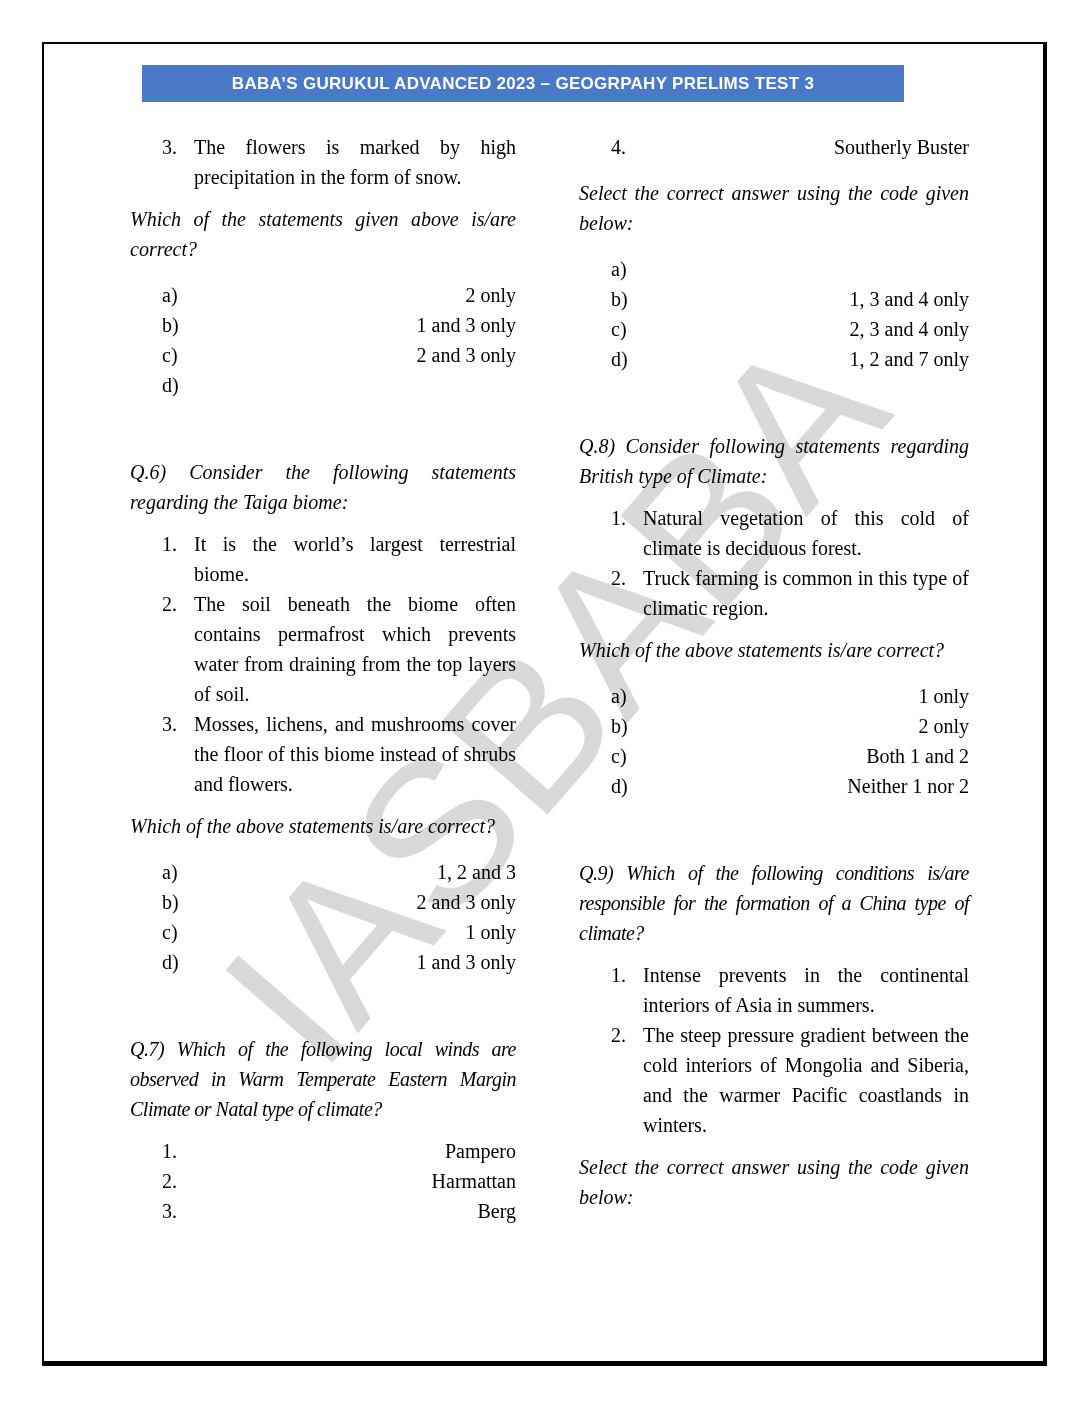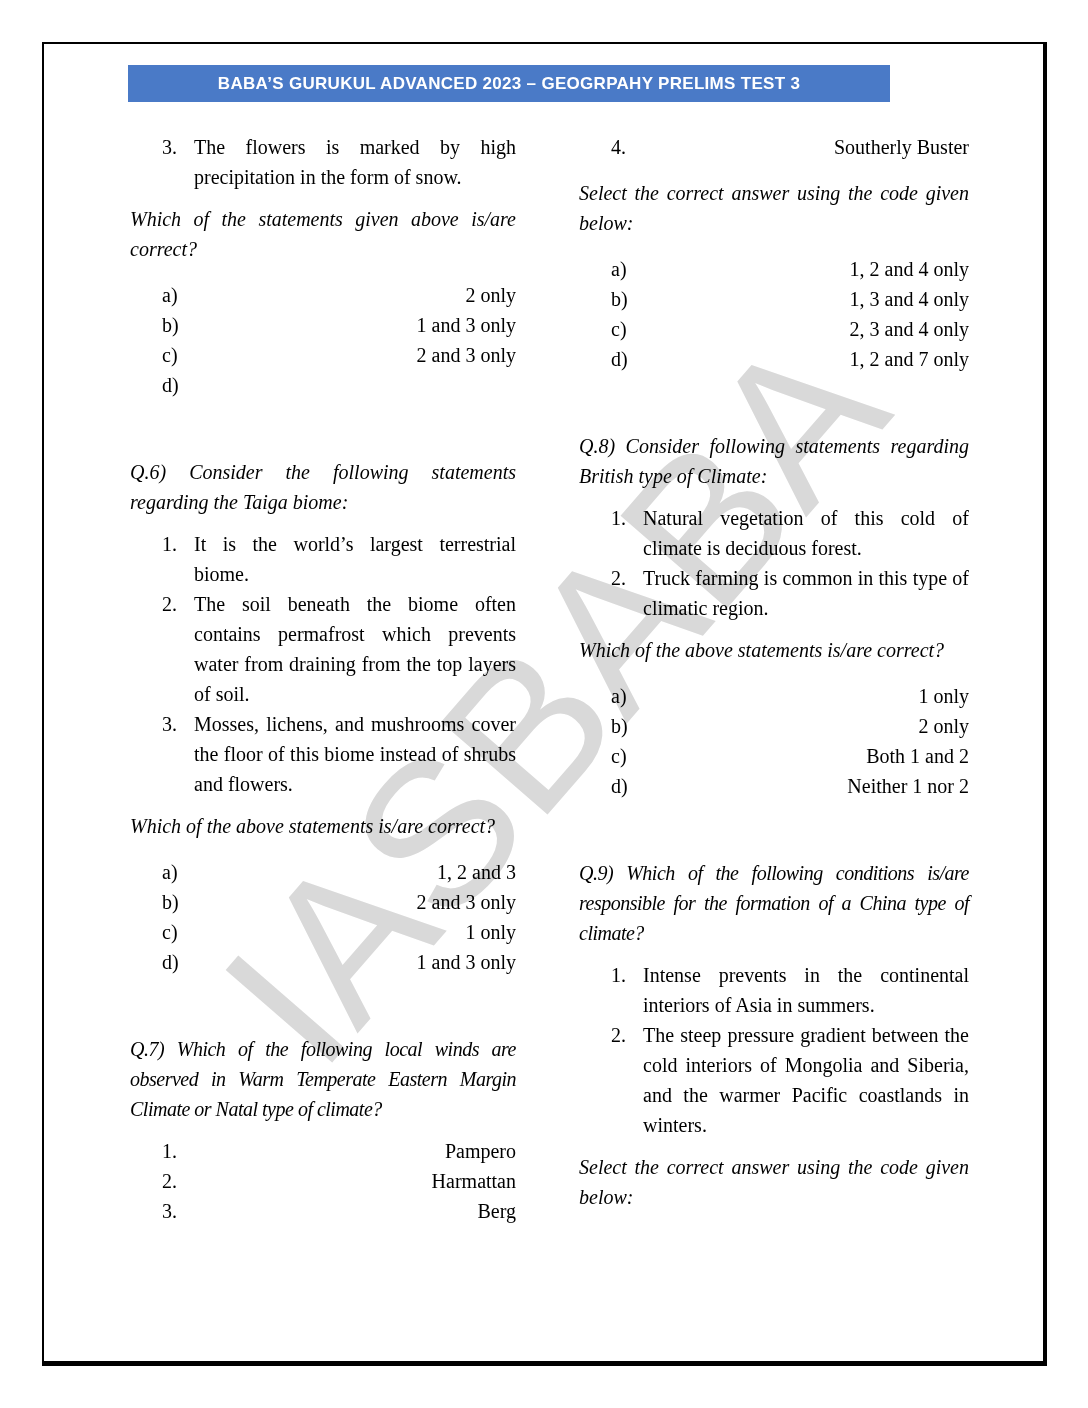--- a/index.html
+++ b/index.html
@@ -7,21 +7,21 @@
     width:1088px;height:1408px;background:#ffffff;overflow:hidden;position:relative;
     font-family:"Liberation Serif","DejaVu Serif",serif;color:#000;
   }
   .frame{
     position:absolute;left:42px;top:42px;width:999px;height:1317px;
     border-top:2px solid #000;border-left:2px solid #000;
     border-right:4px solid #000;border-bottom:5px solid #000;
     background:#fff;
   }
   .banner{
-    position:absolute;left:84px;top:21px;width:762px;height:37px;
+    position:absolute;left:98px;top:21px;width:762px;height:37px;
     background:#4a7ac7;display:flex;align-items:center;justify-content:center;
     z-index:2;
   }
   .banner span{
     font-family:"Liberation Sans","DejaVu Sans",sans-serif;
     font-weight:bold;font-size:17px;color:#ffffff;letter-spacing:0.3px;
     white-space:nowrap;
   }
   .watermark{
     position:absolute;left:70px;top:550px;width:880px;height:210px;
@@ -144,21 +144,20 @@
     <div class="row">
       <span class="marker">4.</span>
       <span class="plain">Southerly Buster</span>
     </div>
 
     <p class="para gap-opts">Select the correct answer using the code given below:</p>
 
     <div class="gap-opts">
       <div class="row">
         <span class="marker">a)</span>
-        <span class="plain">1, 2 and 4 only</span>
       </div>
       <div class="row">
         <span class="marker">b)</span>
         <span class="plain">1, 3 and 4 only</span>
       </div>
       <div class="row">
         <span class="marker">c)</span>
         <span class="plain">2, 3 and 4 only</span>
       </div>
       <div class="row">

